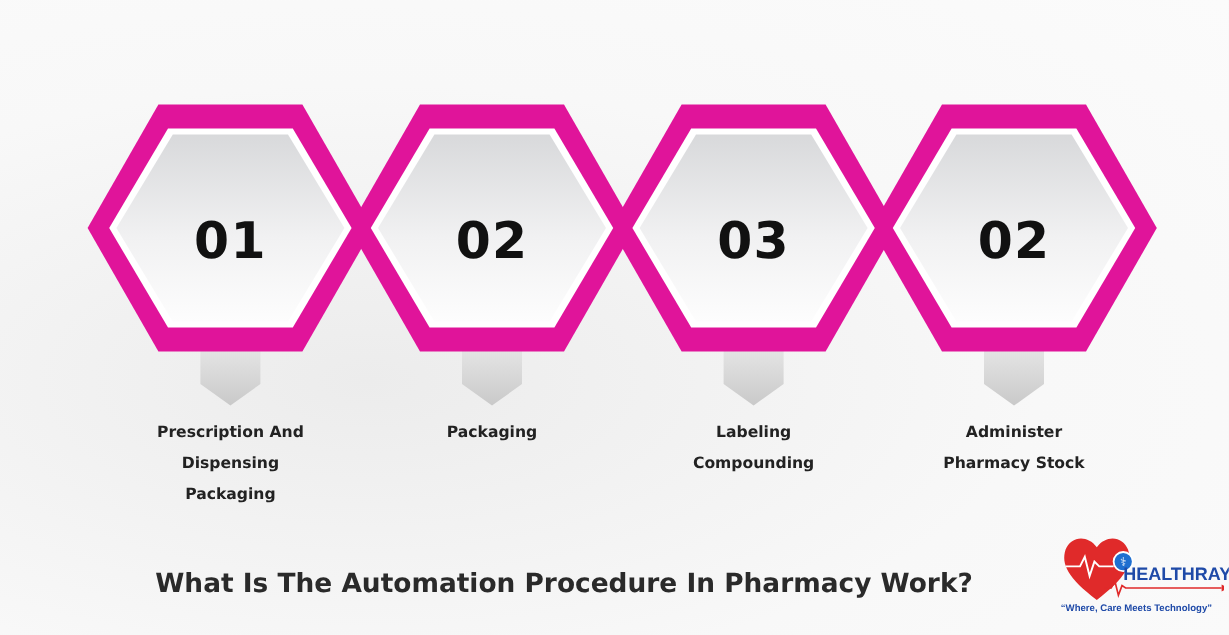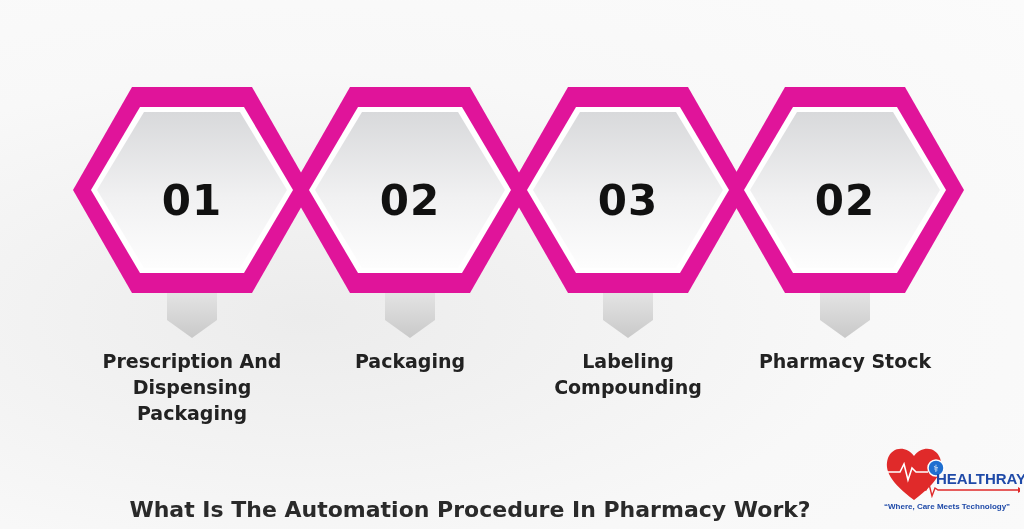--- a/index.html
+++ b/index.html
@@ -1,21 +1,21 @@
 <!DOCTYPE html>
 <html><head>
 <meta charset="utf-8">
 <style>
   html,body{margin:0;padding:0;}
   body{width:1024px;height:529px;overflow:hidden;background:#f7f7f7;font-family:"DejaVu Sans","Liberation Sans",sans-serif;position:relative;}
   .bg{position:absolute;inset:0;background:radial-gradient(ellipse at 30% 60%,#ececec 0%,#f8f8f8 55%,#fbfbfb 100%);}
   svg.hexes{position:absolute;left:0;top:0;}
   .num{position:absolute;width:160px;text-align:center;font-weight:bold;font-size:42px;color:#111;letter-spacing:1px;top:176px;}
-  .label{position:absolute;width:220px;text-align:center;font-size:19px;line-height:26px;color:#222;font-weight:bold;top:348px;}
-  .title{position:absolute;left:0;width:940px;text-align:center;top:474px;font-size:22px;font-weight:bold;color:#2a2a2a;margin-top:23px;}
+  .label{position:absolute;width:220px;text-align:center;font-size:13px;line-height:26px;color:#222;font-weight:bold;top:348px;}
+  .title{position:absolute;left:0;width:940px;text-align:center;top:474px;font-size:22px;font-weight:bold;color:#2a2a2a;}
   .logo{position:absolute;left:880px;top:442px;width:140px;height:80px;}
   .logo-name{position:absolute;left:56px;top:28px;font-size:15px;font-weight:bold;color:#1f4aa8;font-family:"Liberation Sans",sans-serif;}
   .logo-tag{position:absolute;left:4px;top:60px;font-size:8px;font-weight:bold;color:#1f4aa8;font-family:"Liberation Sans",sans-serif;white-space:nowrap;}
 </style>
 </head>
 <body>
 
 <div class="bg"></div>
 
 <svg class="hexes" width="1024" height="340" viewBox="0 0 1024 340">
@@ -79,20 +79,21 @@
   <div>Packaging</div>
 </div>
 <div class="label" style="left:300px;">
   <div>Packaging</div>
 </div>
 <div class="label" style="left:518px;">
   <div>Labeling</div>
   <div>Compounding</div>
 </div>
 <div class="label" style="left:735px;">
+  <div>Administer</div>
   <div>Pharmacy Stock</div>
 </div>
 
 <div class="title">What Is The Automation Procedure In Pharmacy Work?</div>
 
 <div class="logo">
   <svg width="140" height="80" viewBox="0 0 140 80">
     <path d="M34 58 C10 40 4 28 8 16 C12 5 26 3 34 14 C42 3 56 5 60 16 C64 28 58 40 34 58z" fill="#e02a2a"></path>
     <polyline points="8,30 20,30 24,22 28,38 32,26 36,30 48,30" fill="none" stroke="#fff" stroke-width="1.6"></polyline>
     <circle cx="56" cy="26" r="8" fill="#1f6fd0" stroke="#fff" stroke-width="1.5"></circle>

